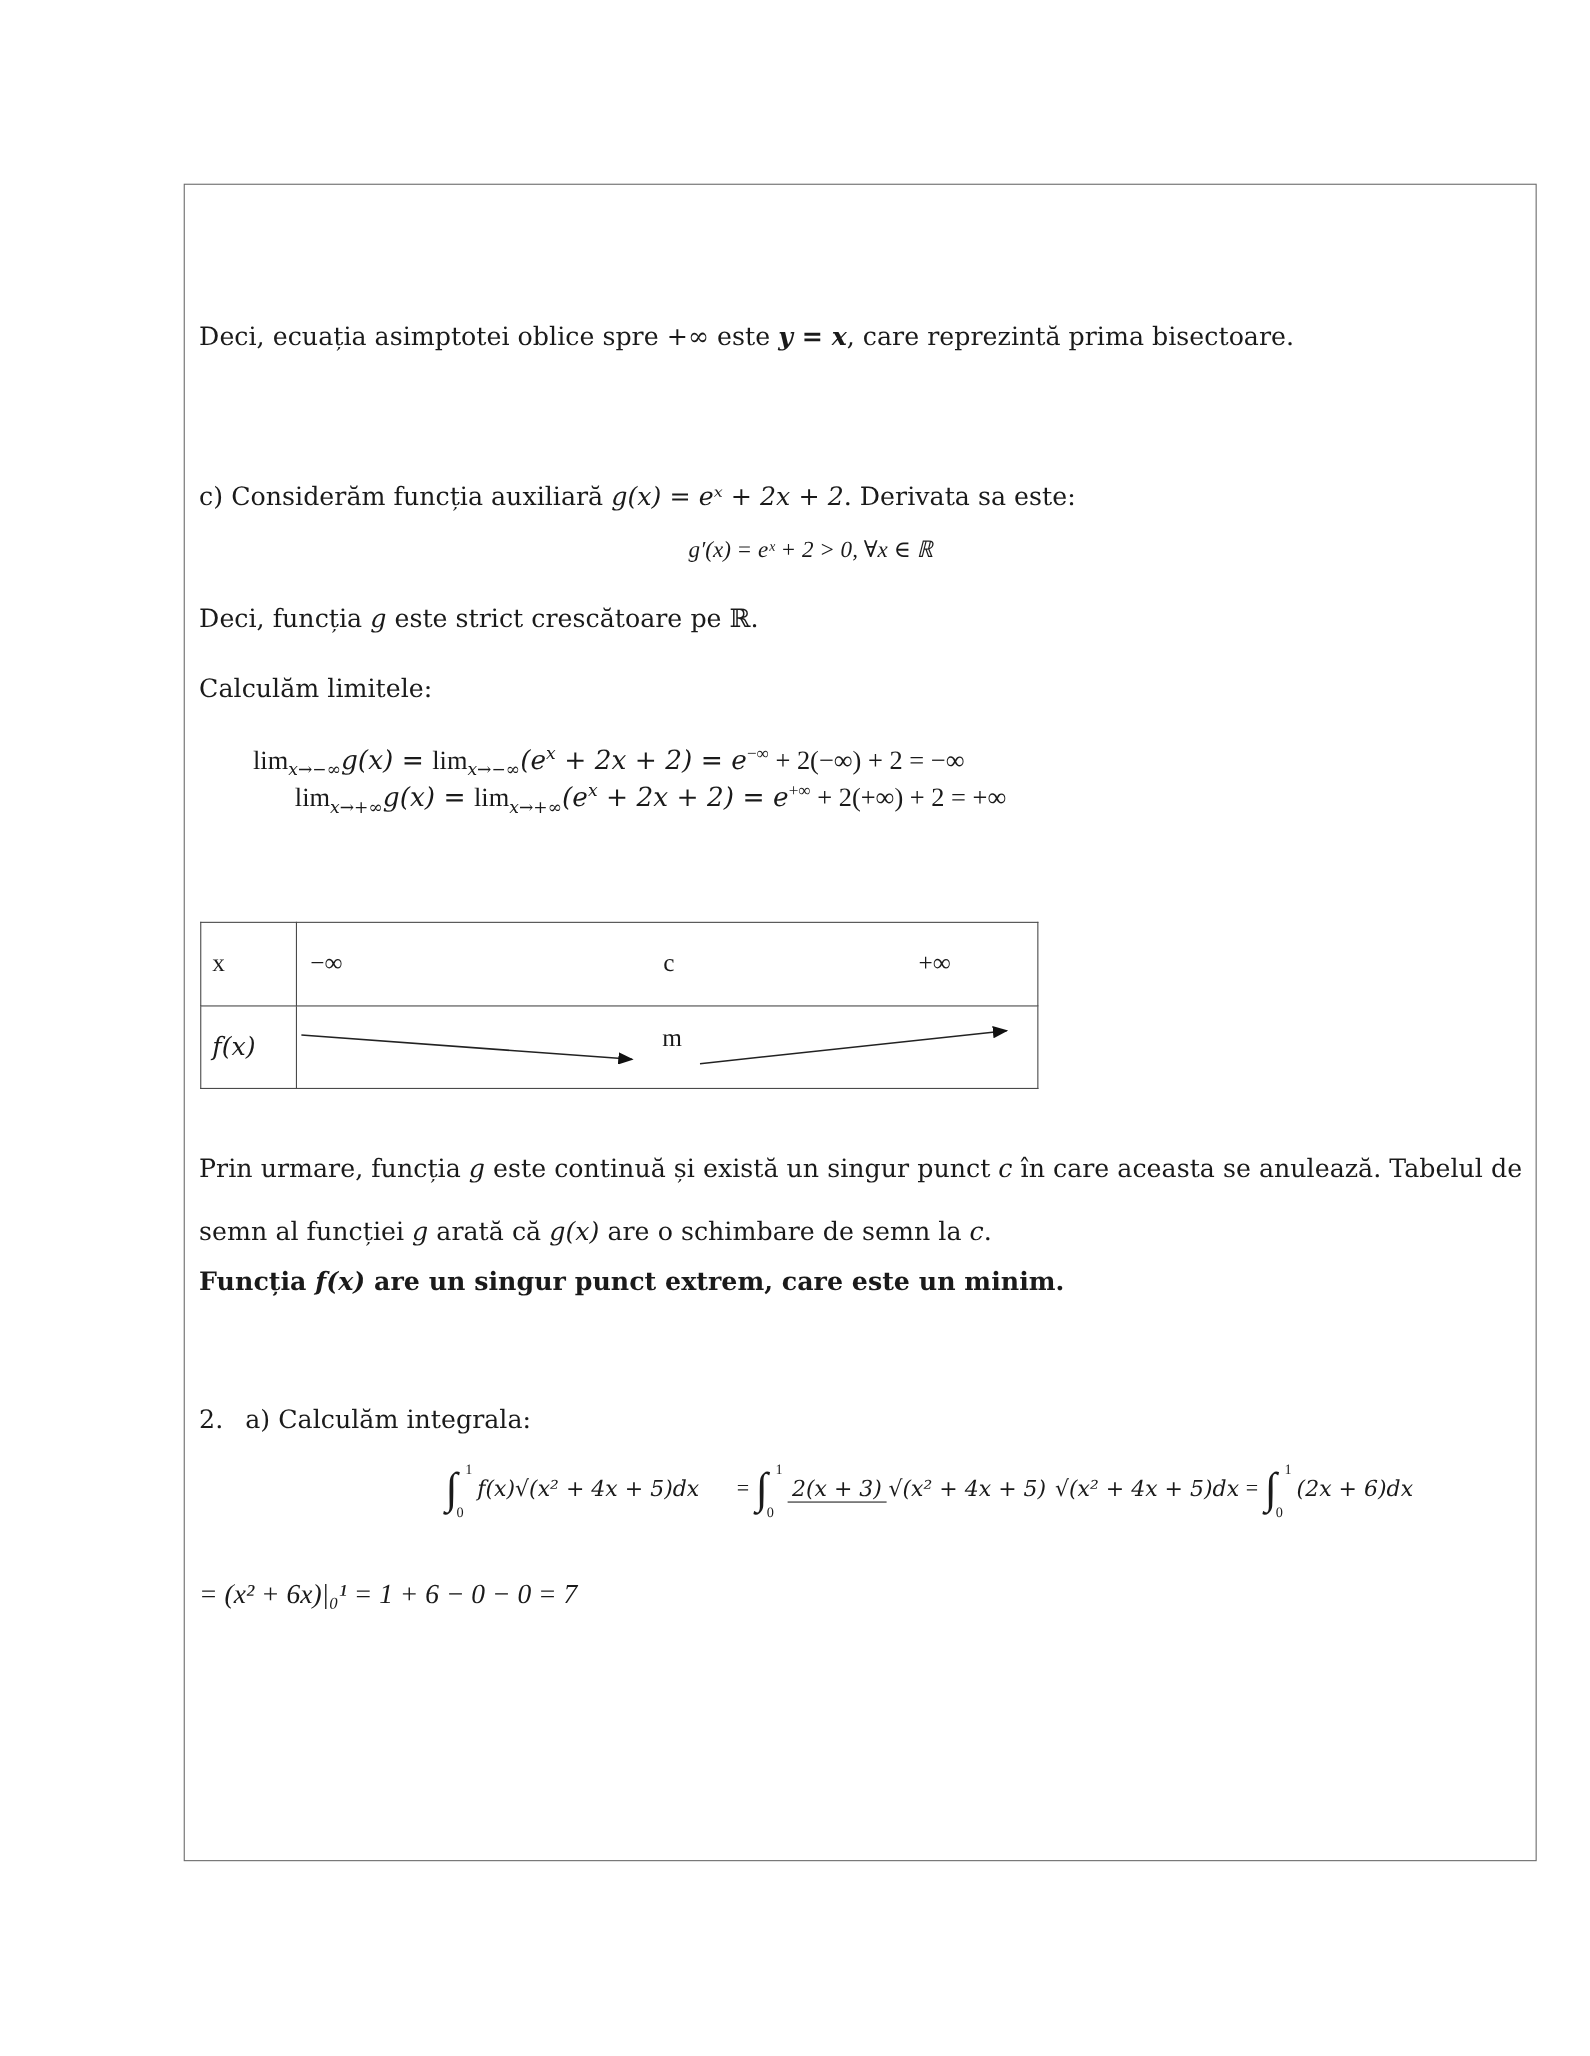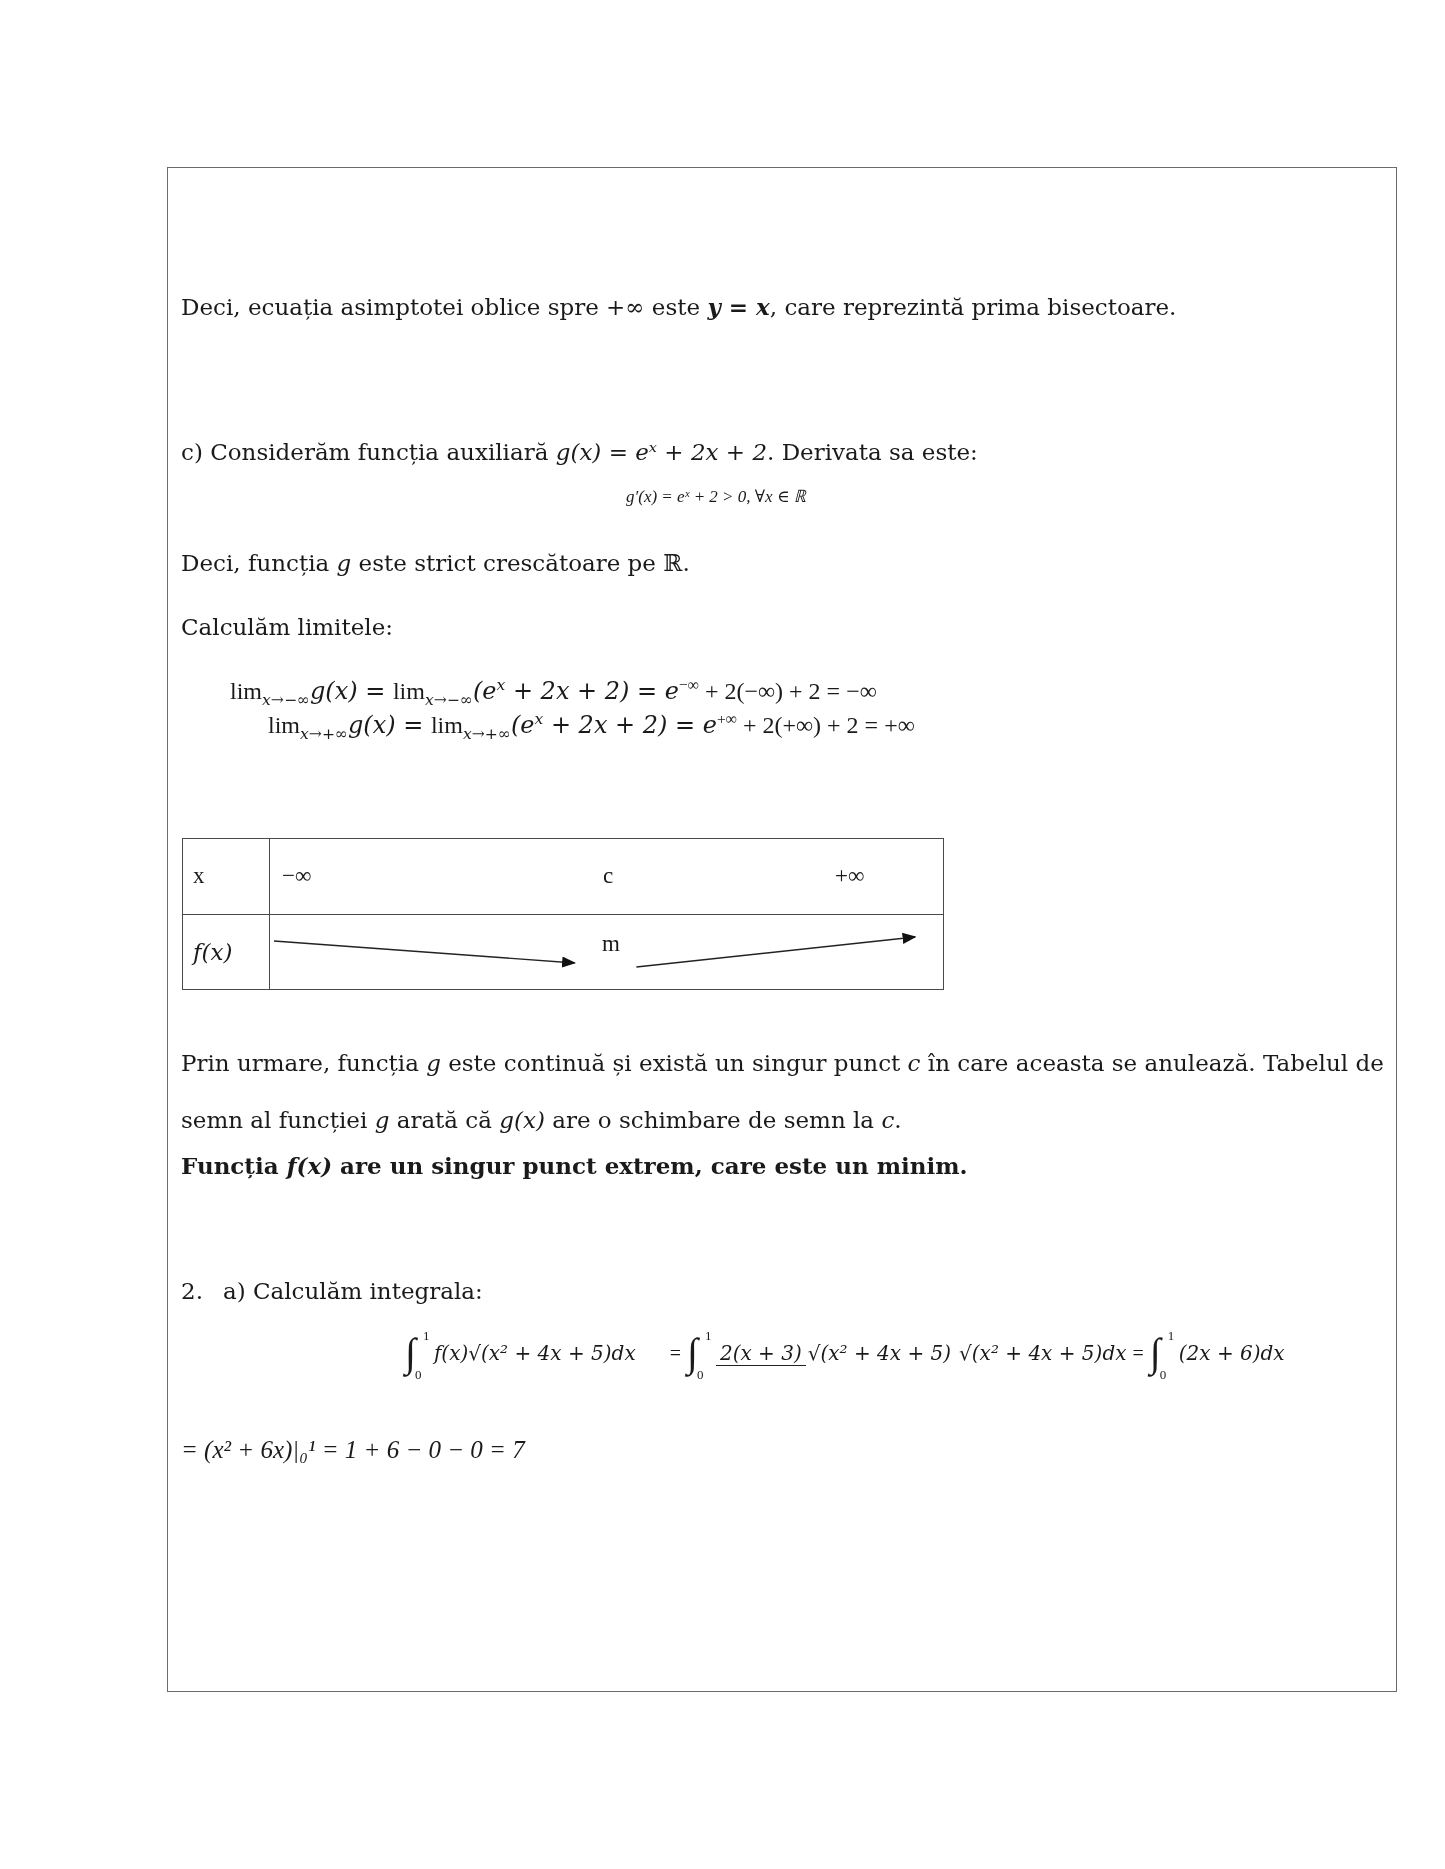--- a/index.html
+++ b/index.html
@@ -30,21 +30,21 @@
 <div class="frame"></div>
 
 <div class="txt" style="left:181px; top:291px;">
   <span>Deci, ecuația asimptotei oblice spre +∞ este </span><span class="b">y = x</span><span>, care reprezintă prima bisectoare.</span>
 </div>
 
 <div class="txt" style="left:181px; top:418px;margin-top:19px;">
   <span>c) Considerăm funcția auxiliară </span><span class="math">g(x) = eˣ + 2x + 2</span><span>. Derivata sa este:</span>
 </div>
 
-<div class="center m math" style="left:626px; top:484px; font-size:17px;">g′(x) = eˣ + 2 &gt; 0, ∀x ∈ ℝ</div>
+<div class="center m math" style="left:626px; top:484px; font-size:21px;">g′(x) = eˣ + 2 &gt; 0, ∀x ∈ ℝ</div>
 
 <div class="txt" style="left:181px; top:548px;">
   <span>Deci, funcția </span><span class="math">g</span><span> este strict crescătoare pe ℝ.</span>
 </div>
 
 <div class="txt" style="left:181px; top:612px;">Calculăm limitele:</div>
 
 <div class="center m" style="left:230px; top:676px;">
   <span>lim</span><sub class="math">x→−∞</sub><span class="math">g(x) = </span><span>lim</span><sub class="math">x→−∞</sub><span class="math">(e</span><sup class="math">x</sup><span class="math"> + 2x + 2) = e</span><sup>−∞</sup><span> + 2(−∞) + 2 = −∞</span>
 </div>

